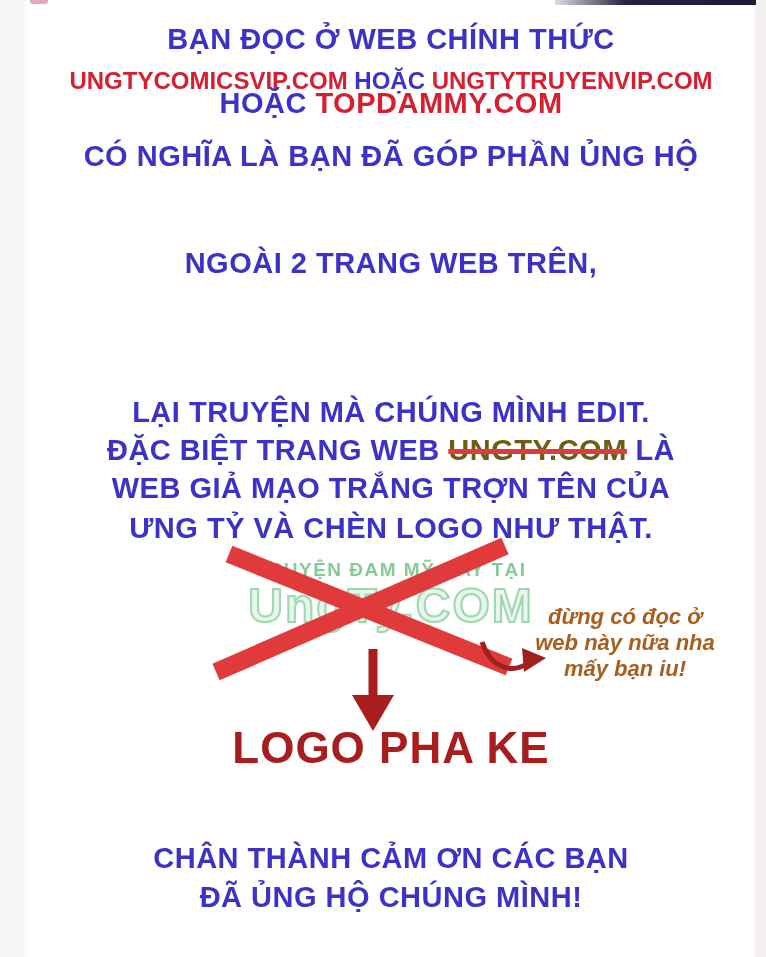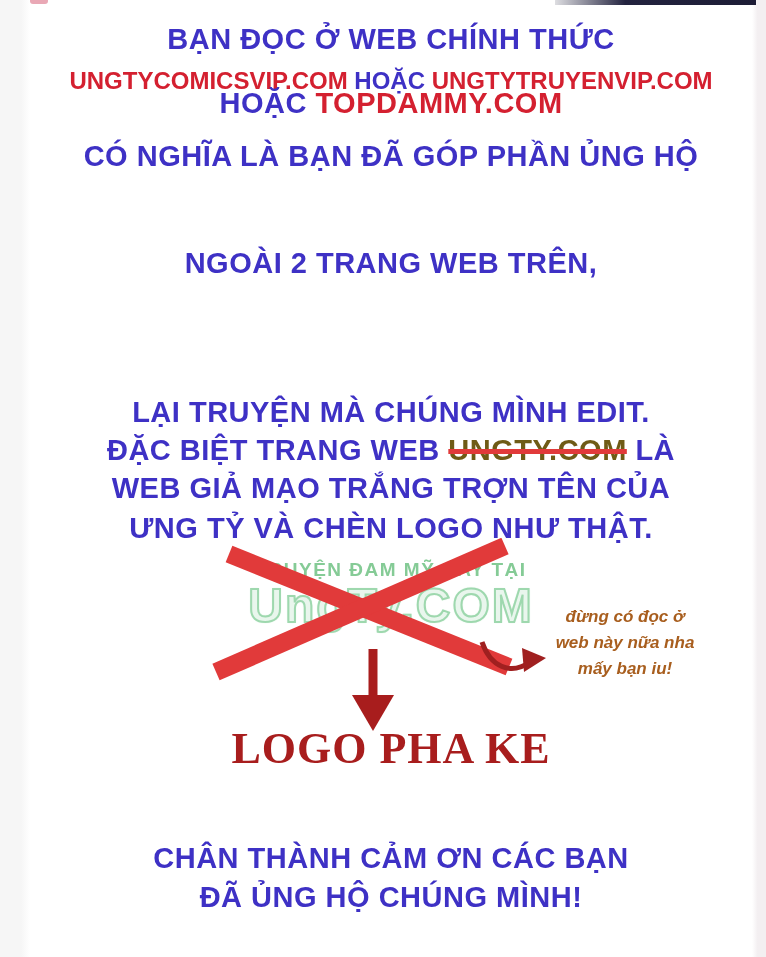--- a/index.html
+++ b/index.html
@@ -56,29 +56,28 @@
     font-size:48px;line-height:52px;
     color:var(--greenfill);
     -webkit-text-stroke:2px var(--greenstroke);
     text-shadow:0 0 2px var(--greenstroke);
     letter-spacing:2px;
   }
   .note{
     position:absolute;left:522px;top:604px;width:206px;
     text-align:center;
     font-weight:bold;font-style:italic;
-    font-size:17px;line-height:26px;
+    font-size:22px;line-height:26px;
     color:var(--notebrown);
   }
   .caption{
     position:absolute;left:30px;right:14px;top:723px;
     text-align:center;font-weight:bold;
     font-size:44px;letter-spacing:1px;
     color:var(--darkred);
-    font-family:Liberation Serif, serif;
   }
   .x-svg{position:absolute;left:203px;top:538px;}
   .down-arrow-svg{position:absolute;left:345px;top:645px;}
   .curve-arrow-svg{position:absolute;left:478px;top:634px;}
 </style>
 </head>
 <body>
 
 <div class="page">
 

